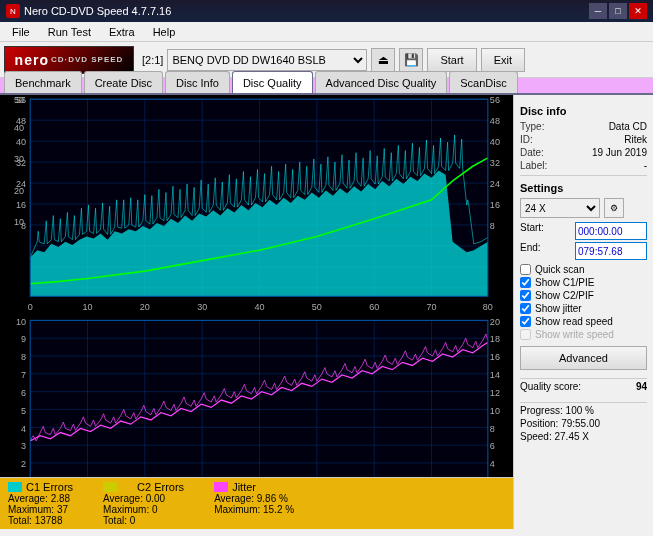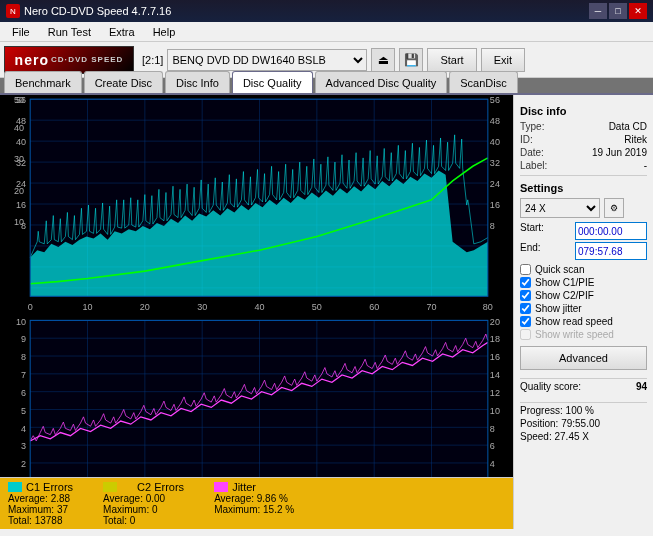--- a/index.html
+++ b/index.html
@@ -18,21 +18,21 @@
     .menu-item { padding: 2px 8px; font-size: 11px; cursor: pointer; }
 
     
     #toolbar { background: #f0f0f0; border-bottom: 1px solid #ccc; height: 36px; display: flex; align-items: center; padding: 0 4px; gap: 4px; }
     #nero-logo { width: 120px; height: 30px; background: #000; color: white; display: flex; align-items: center; justify-content: center; font-size: 10px; font-weight: bold; border: 1px solid #333; }
     .toolbar-select { height: 22px; width: 200px; font-size: 11px; border: 1px solid #aaa; }
     .toolbar-btn-icon { width: 24px; height: 24px; background: #e0e0e0; border: 1px solid #aaa; cursor: pointer; display: flex; align-items: center; justify-content: center; font-size: 12px; }
     .toolbar-btn { height: 24px; padding: 0 12px; background: linear-gradient(to bottom, #f5f5f5, #ddd); border: 1px solid #aaa; cursor: pointer; font-size: 11px; }
 
     
-    #tabs { background: #737373; border-bottom: 2px solid #6a6a8a; height: 17px; display: flex; align-items: flex-end; padding: 0 4px; gap: 2px; }
+    #tabs { background: #f0abfc; border-bottom: 2px solid #6a6a8a; height: 17px; display: flex; align-items: flex-end; padding: 0 4px; gap: 2px; }
     .tab { height: 22px; padding: 0 10px; border: 1px solid #aaa; border-bottom: none; background: #ddd; cursor: pointer; display: flex; align-items: center; font-size: 11px; border-radius: 3px 3px 0 0; }
     .tab.active { background: #fff; border-color: #6a6a8a; font-weight: normal; }
 
     
     #main { display: flex; height: calc(536px - 22px - 20px - 36px - 24px); }
 
     
     #chart-area { flex: 1; background: #000; position: relative; overflow: hidden; }
 
     

